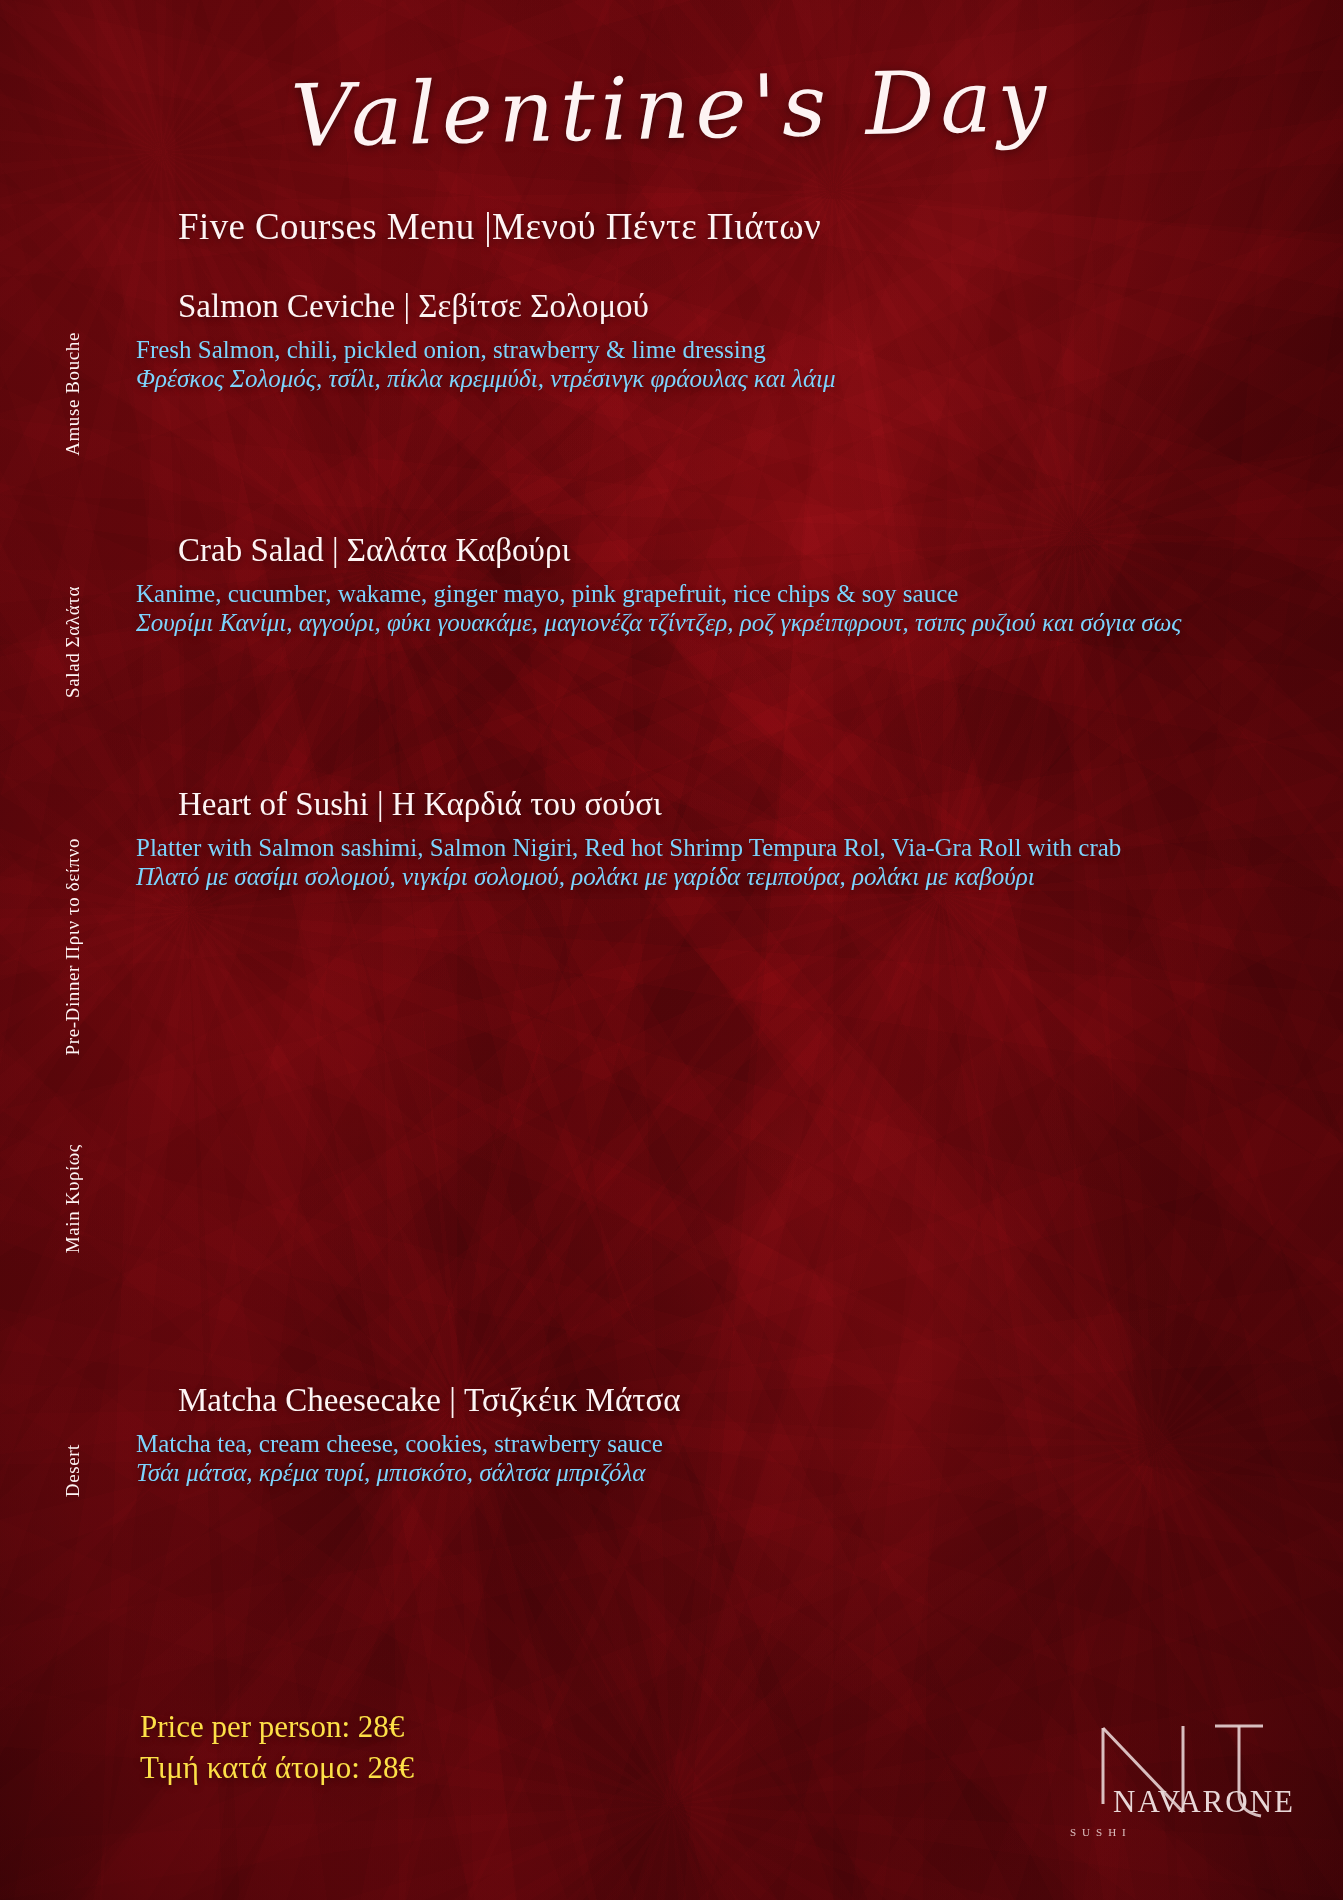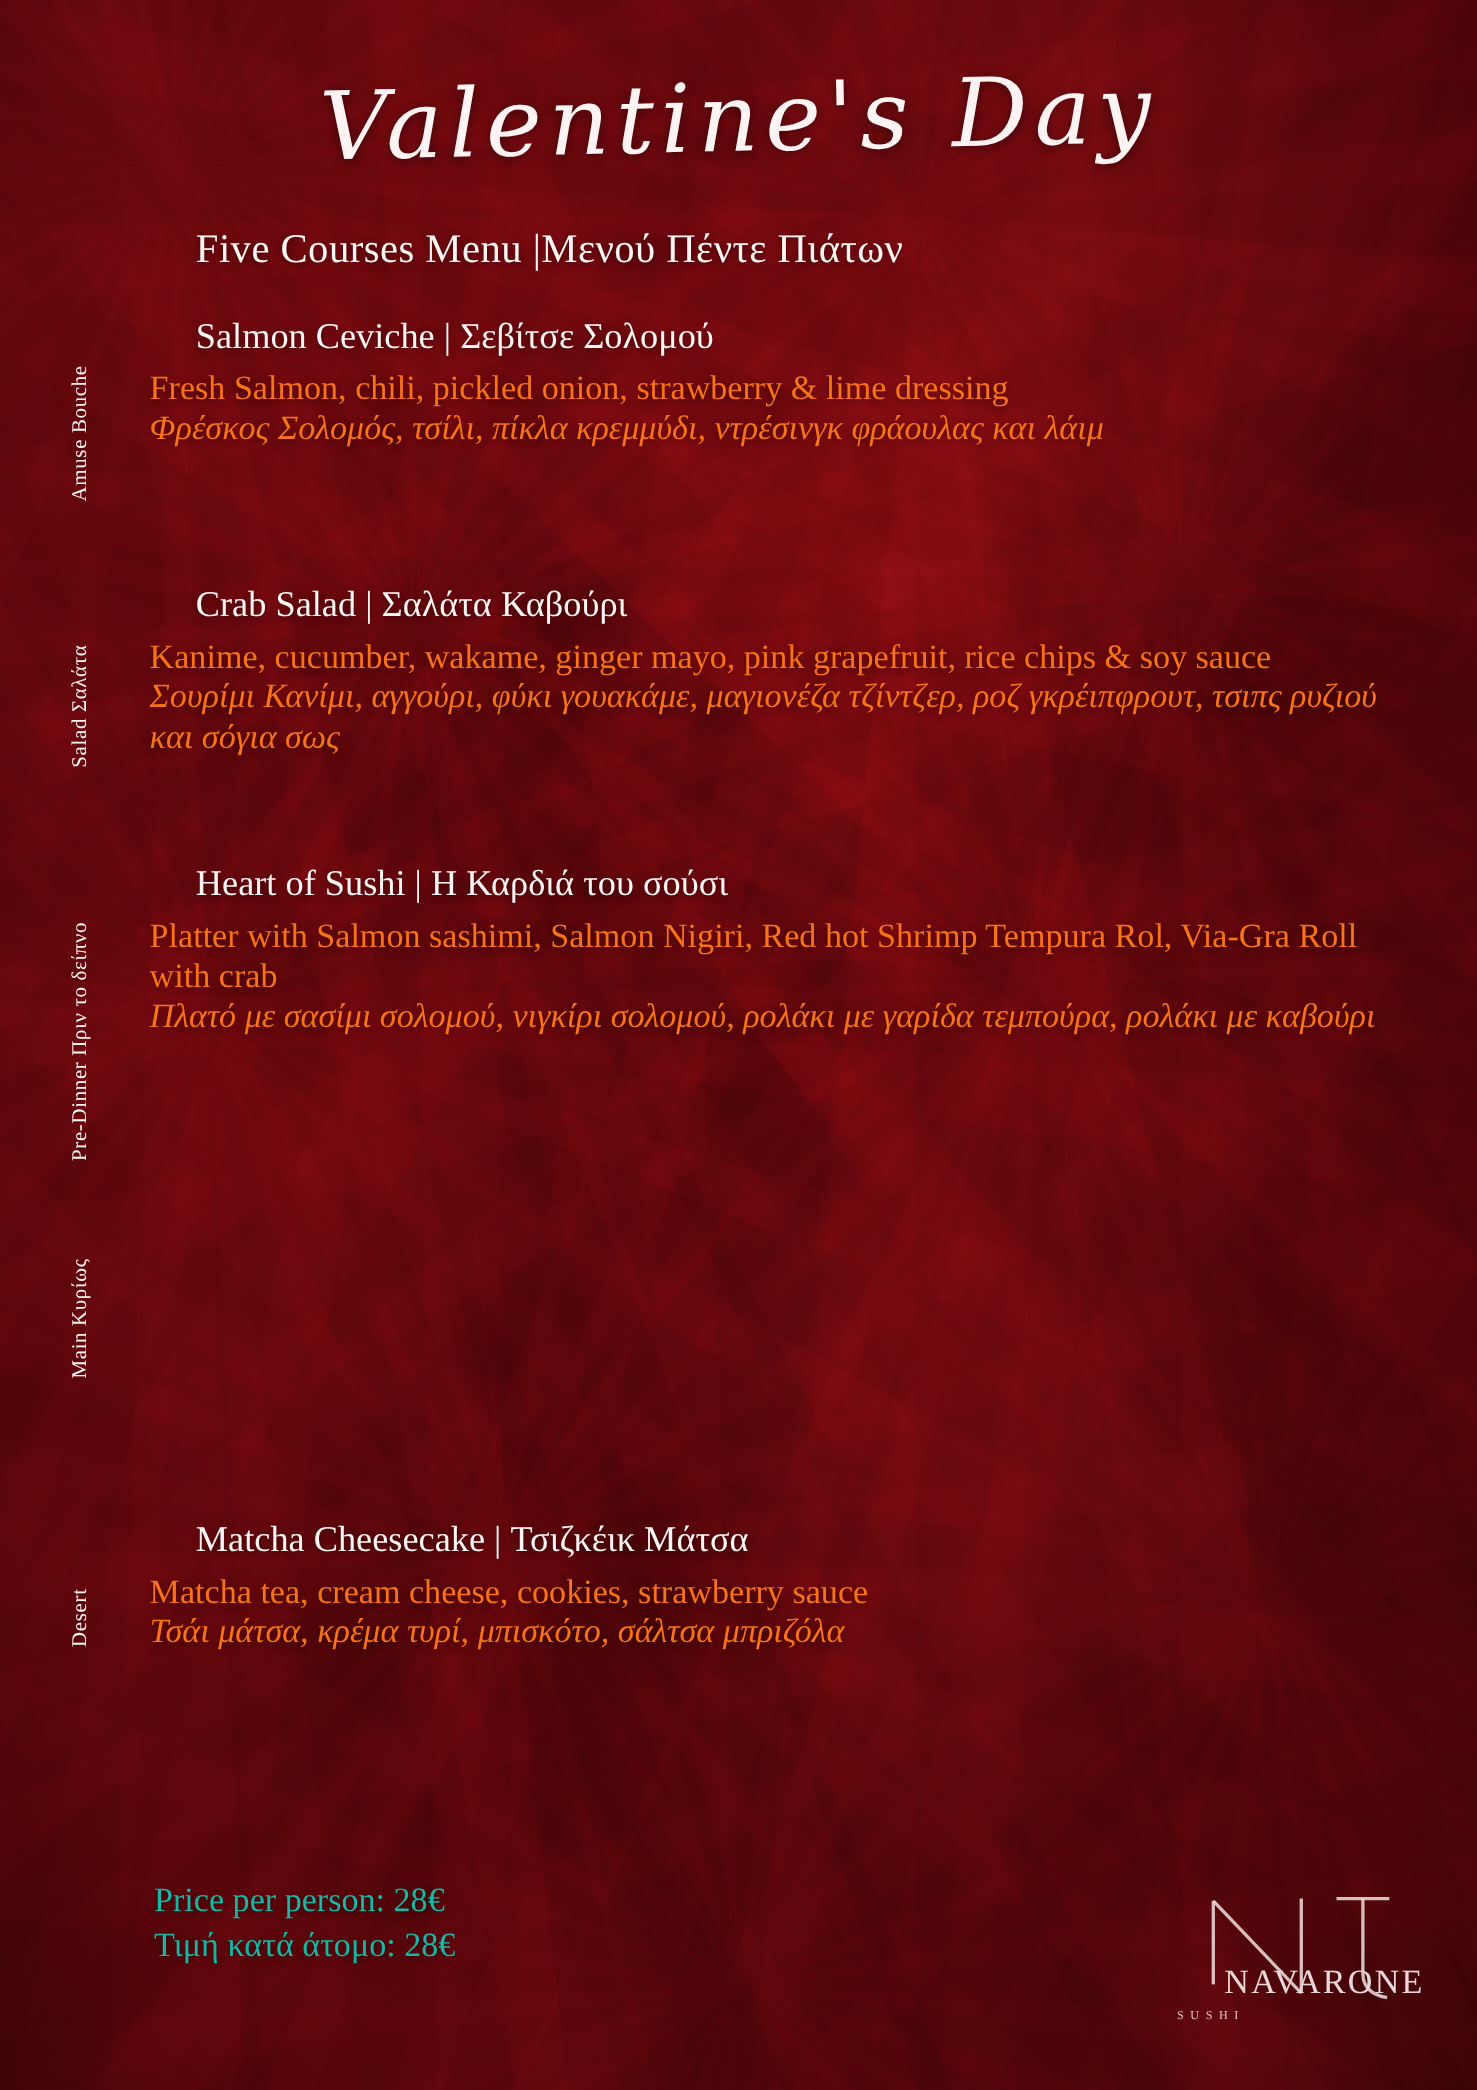--- a/index.html
+++ b/index.html
@@ -126,38 +126,38 @@
 
   .course-name {
     margin: 0 0 10px 178px;
     font-size: 33px;
     color: #fdf4f4;
     text-shadow: 0 2px 7px rgba(0,0,0,.4);
   }
 
   .course-desc {
     margin: 0 0 0 136px;
-    font-size: 31px;
+    font-size: 25px;
     line-height: 1.17;
-    color: #f97316;
+    color: #7dd3fc;
     text-shadow: 0 2px 7px rgba(0,0,0,.4);
     max-width: 1140px;
   }
   .course-desc .gr {
     display: block;
     font-style: italic;
   }
 
   .price-block {
     position: absolute;
     left: 140px;
     bottom: 112px;
     font-size: 31px;
     line-height: 1.3;
-    color: #14b8a6;
+    color: #fde047;
     text-shadow: 0 2px 7px rgba(0,0,0,.4);
   }
 
   .logo {
     position: absolute;
     right: 48px;
     bottom: 52px;
     width: 230px;
     height: 140px;
     opacity: .92;

